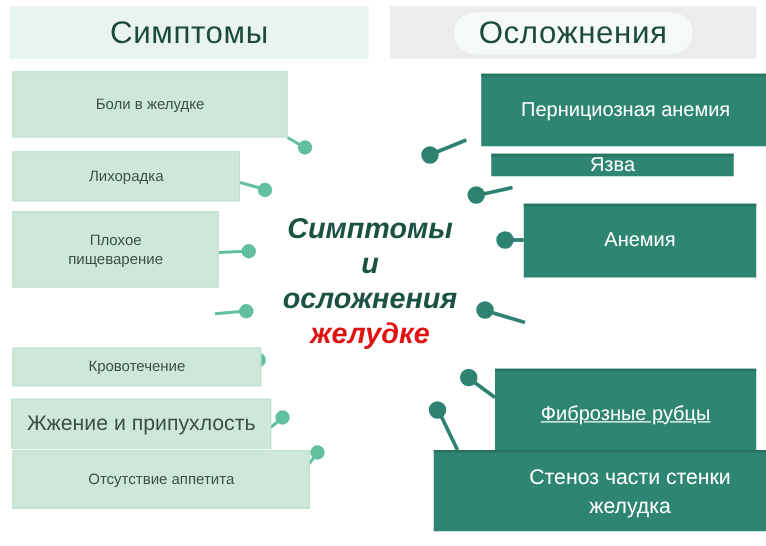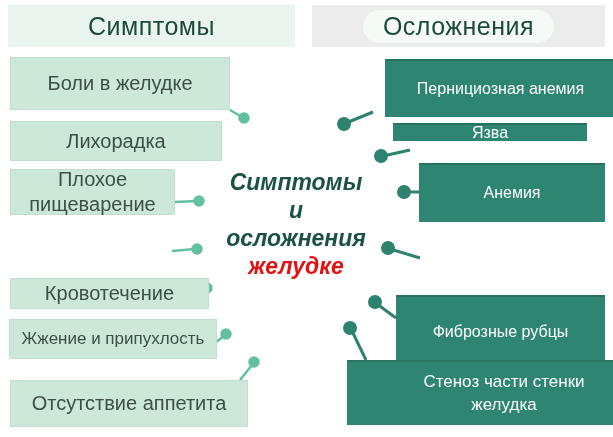--- a/index.html
+++ b/index.html
@@ -11,39 +11,39 @@
   .hdr{
     position:absolute;display:flex;align-items:center;justify-content:center;
     font-size:25px;color:var(--header-text,#1c4a3b);letter-spacing:.5px;
   }
   .hdr-left{left:8px;top:5px;width:287px;height:42px;background:var(--header-left-bg,#e9f4ee);}
   .hdr-right{left:312px;top:5px;width:293px;height:42px;background:var(--header-right-bg,#ececec);}
   .halo{display:inline-block;background:var(--header-halo,#f6faf7);border-radius:22px;padding:2px 20px;}
   .lbox{
     position:absolute;display:flex;align-items:center;justify-content:center;text-align:center;
     background:var(--symptom-box-bg,#cde8d9);border:1px solid var(--symptom-box-border,#bfe0ce);
-    color:var(--symptom-text,#3d4f47);font-size:20px;white-space:pre-line;box-sizing:border-box;line-height:1.25;
+    color:var(--symptom-text,#3d4f47);font-size:12px;white-space:pre-line;box-sizing:border-box;line-height:1.25;
   }
   .cbox{
     position:absolute;display:flex;align-items:center;justify-content:center;text-align:center;
     background:var(--complication-box-bg,#2e8571);border-top:2px solid var(--complication-box-border,#27735f);
     color:var(--complication-text,#fff);font-size:16px;white-space:pre-line;box-sizing:border-box;line-height:1.3;
   }
   .sb1{left:10px;top:57px;width:220px;height:53px;}
-  .sb2{left:10px;top:121px;width:212px;height:40px;}
-  .sb3{left:10px;top:169px;width:165px;height:46px;}
+  .sb2{left:10px;top:121px;width:182px;height:40px;}
+  .sb3{left:10px;top:169px;width:165px;height:61px;}
   .sb4{left:10px;top:237px;width:162px;height:31px;}
   .sb5{left:10px;top:278px;width:199px;height:31px;}
   .sb6{left:9px;top:319px;width:208px;height:40px;font-size:17px;}
-  .sb7{left:10px;top:380px;width:238px;height:47px;}
+  .sb7{left:10px;top:360px;width:238px;height:47px;}
   .cb1{left:373px;top:59px;width:231px;height:58px;margin-left:12px;}
   .cb2{left:393px;top:123px;width:194px;height:18px;}
   .cb3{left:419px;top:163px;width:186px;height:59px;}
   .cb4{left:420px;top:230px;width:185px;height:58px;}
-  .cb5{left:396px;top:295px;width:209px;height:72px;}
+  .cb5{left:396px;top:295px;width:209px;height:72px;text-decoration:underline;}
   .cb6{left:347px;top:360px;width:270px;height:65px;font-size:17px;padding-left:44px;}
   .center-title{
     position:absolute;left:220px;top:168px;width:152px;text-align:center;
     font-size:23px;line-height:28px;font-weight:700;font-style:italic;
     color:var(--title-green,#1b5244);
   }
   .center-title .red{color:var(--title-red,#e01212);}
 </style>
 </head>
 <body>

